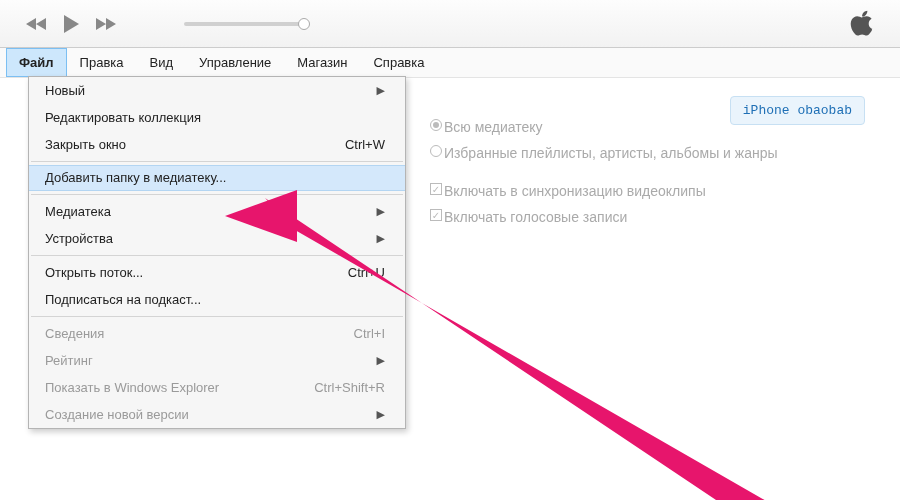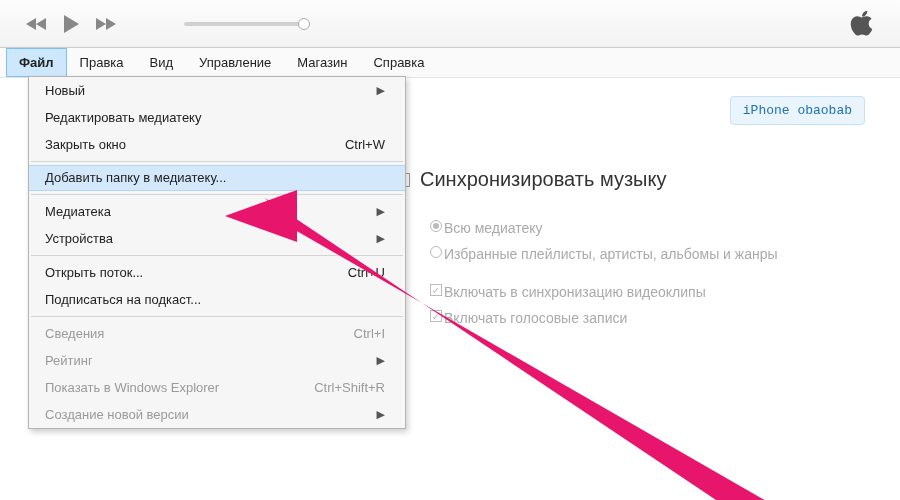--- a/index.html
+++ b/index.html
@@ -211,24 +211,20 @@
   <div class="menu-item">Правка</div>
   <div class="menu-item">Вид</div>
   <div class="menu-item">Управление</div>
   <div class="menu-item">Магазин</div>
   <div class="menu-item">Справка</div>
 </div>
 
 <div class="main-area">
   <div class="device-pill">iPhone obaobab</div>
 
-  <div class="sync-heading">
-    <span class="checkbox"></span>
-    <span>Синхронизировать музыку</span>
-  </div>
 
   <div class="options">
     <div class="opt-row">
       <span class="radio selected"></span>
       <span>Всю медиатеку</span>
     </div>
     <div class="opt-row">
       <span class="radio"></span>
       <span>Избранные плейлисты, артисты, альбомы и жанры</span>
     </div>
@@ -243,21 +239,21 @@
     </div>
   </div>
 </div>
 
 <div class="dropdown" id="dropdown">
     <div class="dd-item">
       <span>Новый</span>
       <span class="arrow-right">▶</span>
     </div>
     <div class="dd-item">
-      <span>Редактировать медиатеку</span>
+      <span>Редактировать коллекция</span>
     </div>
     <div class="dd-item">
       <span>Закрыть окно</span>
       <span>Ctrl+W</span>
     </div>
     <div class="dd-sep"></div>
     <div class="dd-item highlight">
       <span>Добавить папку в медиатеку...</span>
     </div>
     <div class="dd-sep"></div>

